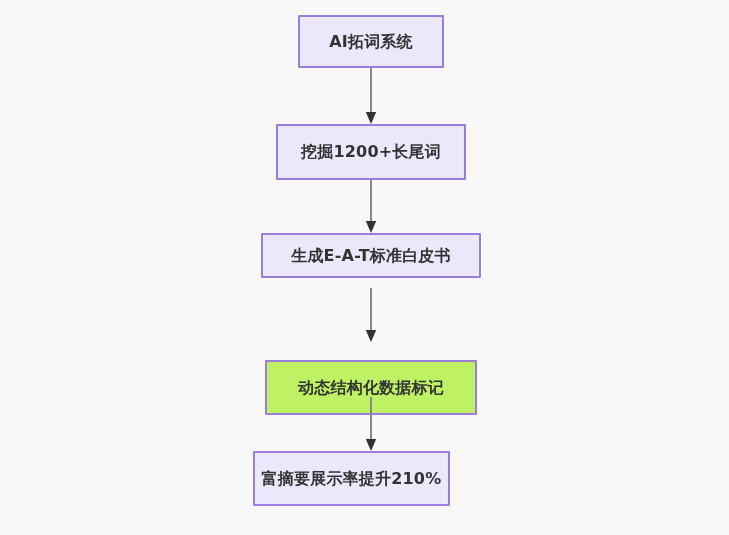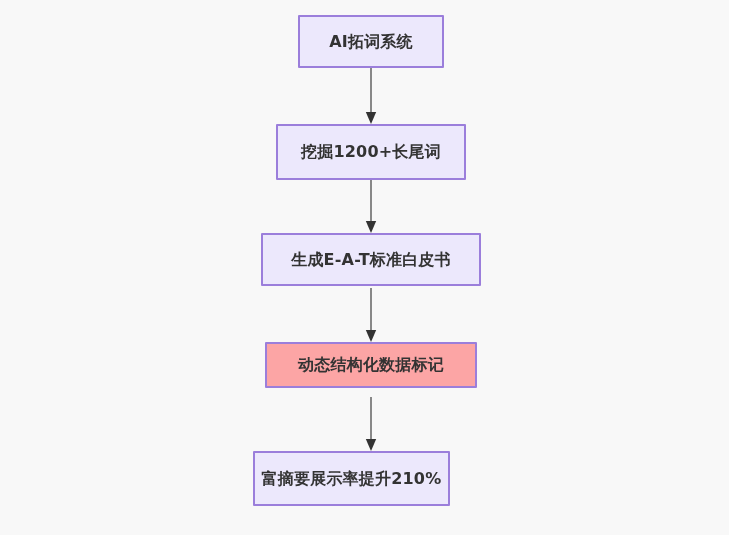--- a/index.html
+++ b/index.html
@@ -74,32 +74,32 @@
     <span class="flow-node-label">挖掘1200+长尾词</span>
   </div>
 
   <div class="flow-edge" id="edge-e2" style="left: 364px; top: 180px; width: 14px; height: 53px;">
     <svg width="14" height="53" viewBox="0 0 14 53" aria-hidden="true">
       <line x1="7" y1="0" x2="7" y2="44" stroke="#888888" stroke-width="2"></line>
       <polygon points="7,53 1.8,41 12.2,41" fill="#333333"></polygon>
     </svg>
   </div>
 
-  <div class="flow-node" id="node-n3" style="left: 261px; top: 233px; width: 220px; height: 53px; background: rgb(236, 232, 252); border-color: rgb(155, 126, 219); color: rgb(51, 51, 51);">
+  <div class="flow-node" id="node-n3" style="left: 261px; top: 233px; width: 220px; height: 45px; background: rgb(236, 232, 252); border-color: rgb(155, 126, 219); color: rgb(51, 51, 51);">
     <span class="flow-node-label">生成E-A-T标准白皮书</span>
   </div>
 
   <div class="flow-edge" id="edge-e3" style="left: 364px; top: 288px; width: 14px; height: 54px;">
     <svg width="14" height="54" viewBox="0 0 14 54" aria-hidden="true">
       <line x1="7" y1="0" x2="7" y2="45" stroke="#888888" stroke-width="2"></line>
       <polygon points="7,54 1.8,42 12.2,42" fill="#333333"></polygon>
     </svg>
   </div>
 
-  <div class="flow-node" id="node-n4" style="left: 265px; top: 342px; width: 212px; height: 46px; background: #fca5a5; border-color: rgb(155, 126, 219); color: rgb(51, 51, 51);">
+  <div class="flow-node" id="node-n4" style="left: 265px; top: 360px; width: 212px; height: 55px; background: #bef264; border-color: rgb(155, 126, 219); color: rgb(51, 51, 51);">
     <span class="flow-node-label">动态结构化数据标记</span>
   </div>
 
   <div class="flow-edge" id="edge-e4" style="left: 364px; top: 397px; width: 14px; height: 54px;">
     <svg width="14" height="54" viewBox="0 0 14 54" aria-hidden="true">
       <line x1="7" y1="0" x2="7" y2="45" stroke="#888888" stroke-width="2"></line>
       <polygon points="7,54 1.8,42 12.2,42" fill="#333333"></polygon>
     </svg>
   </div>
 

